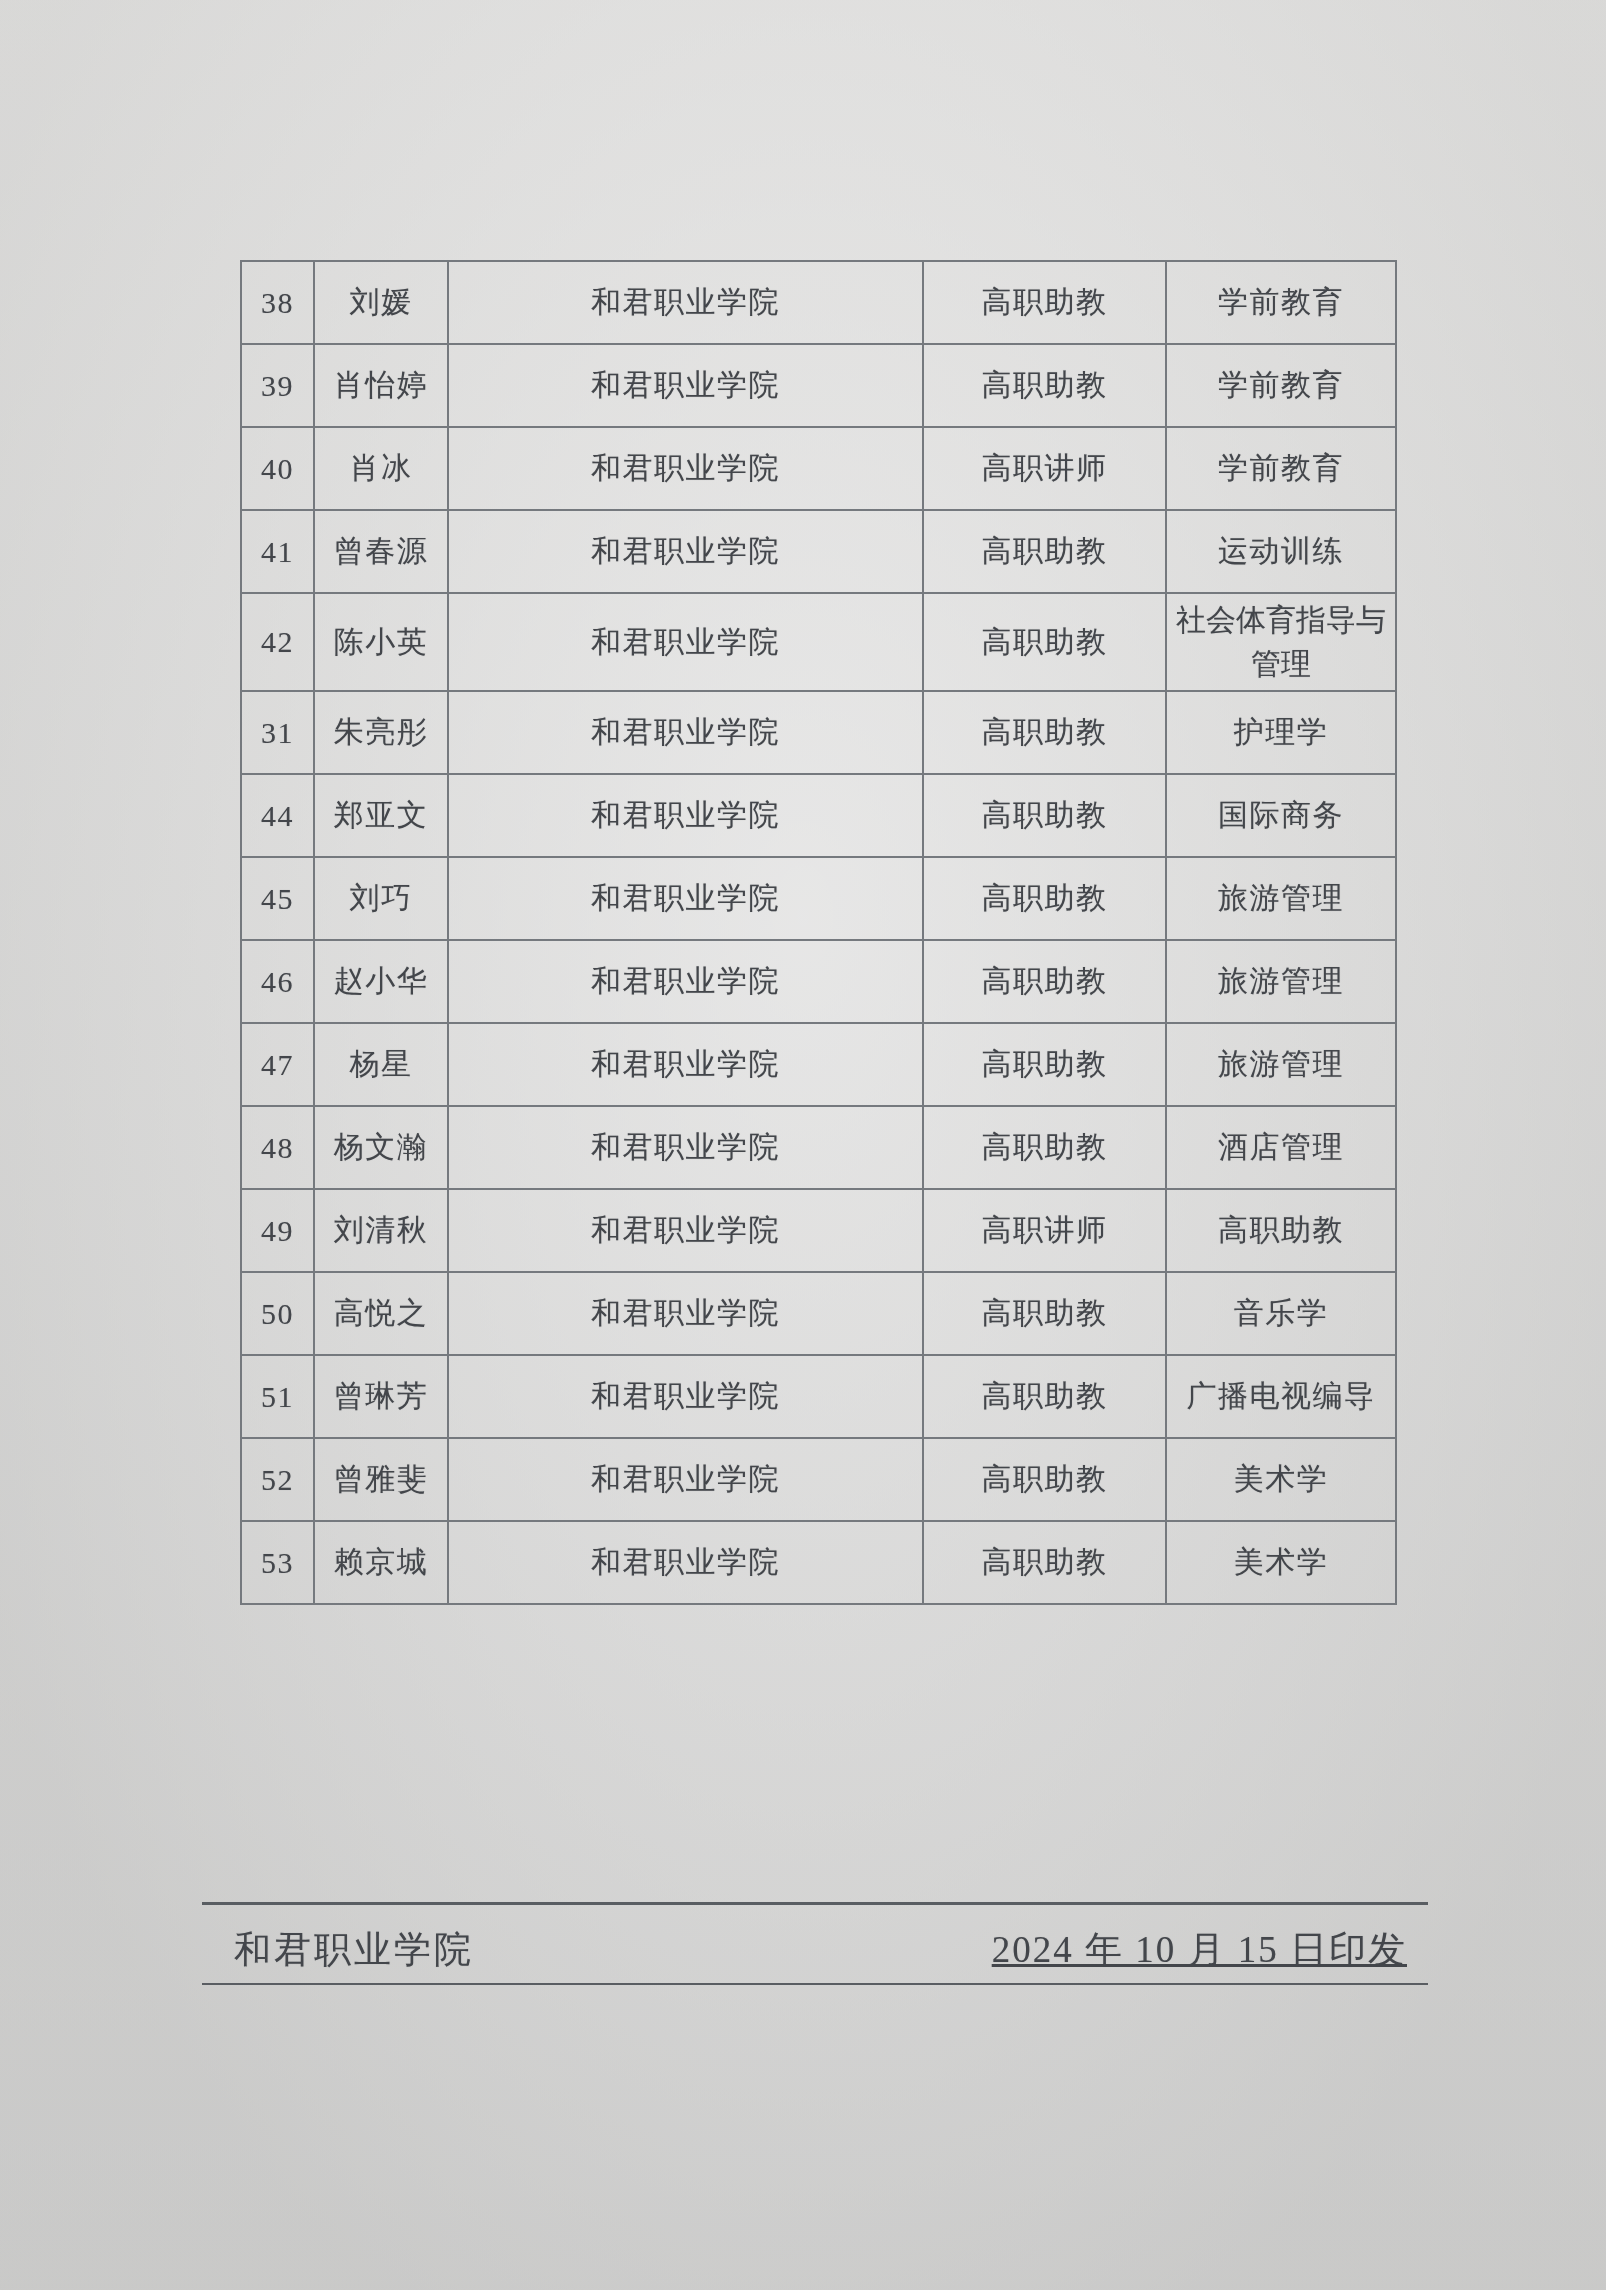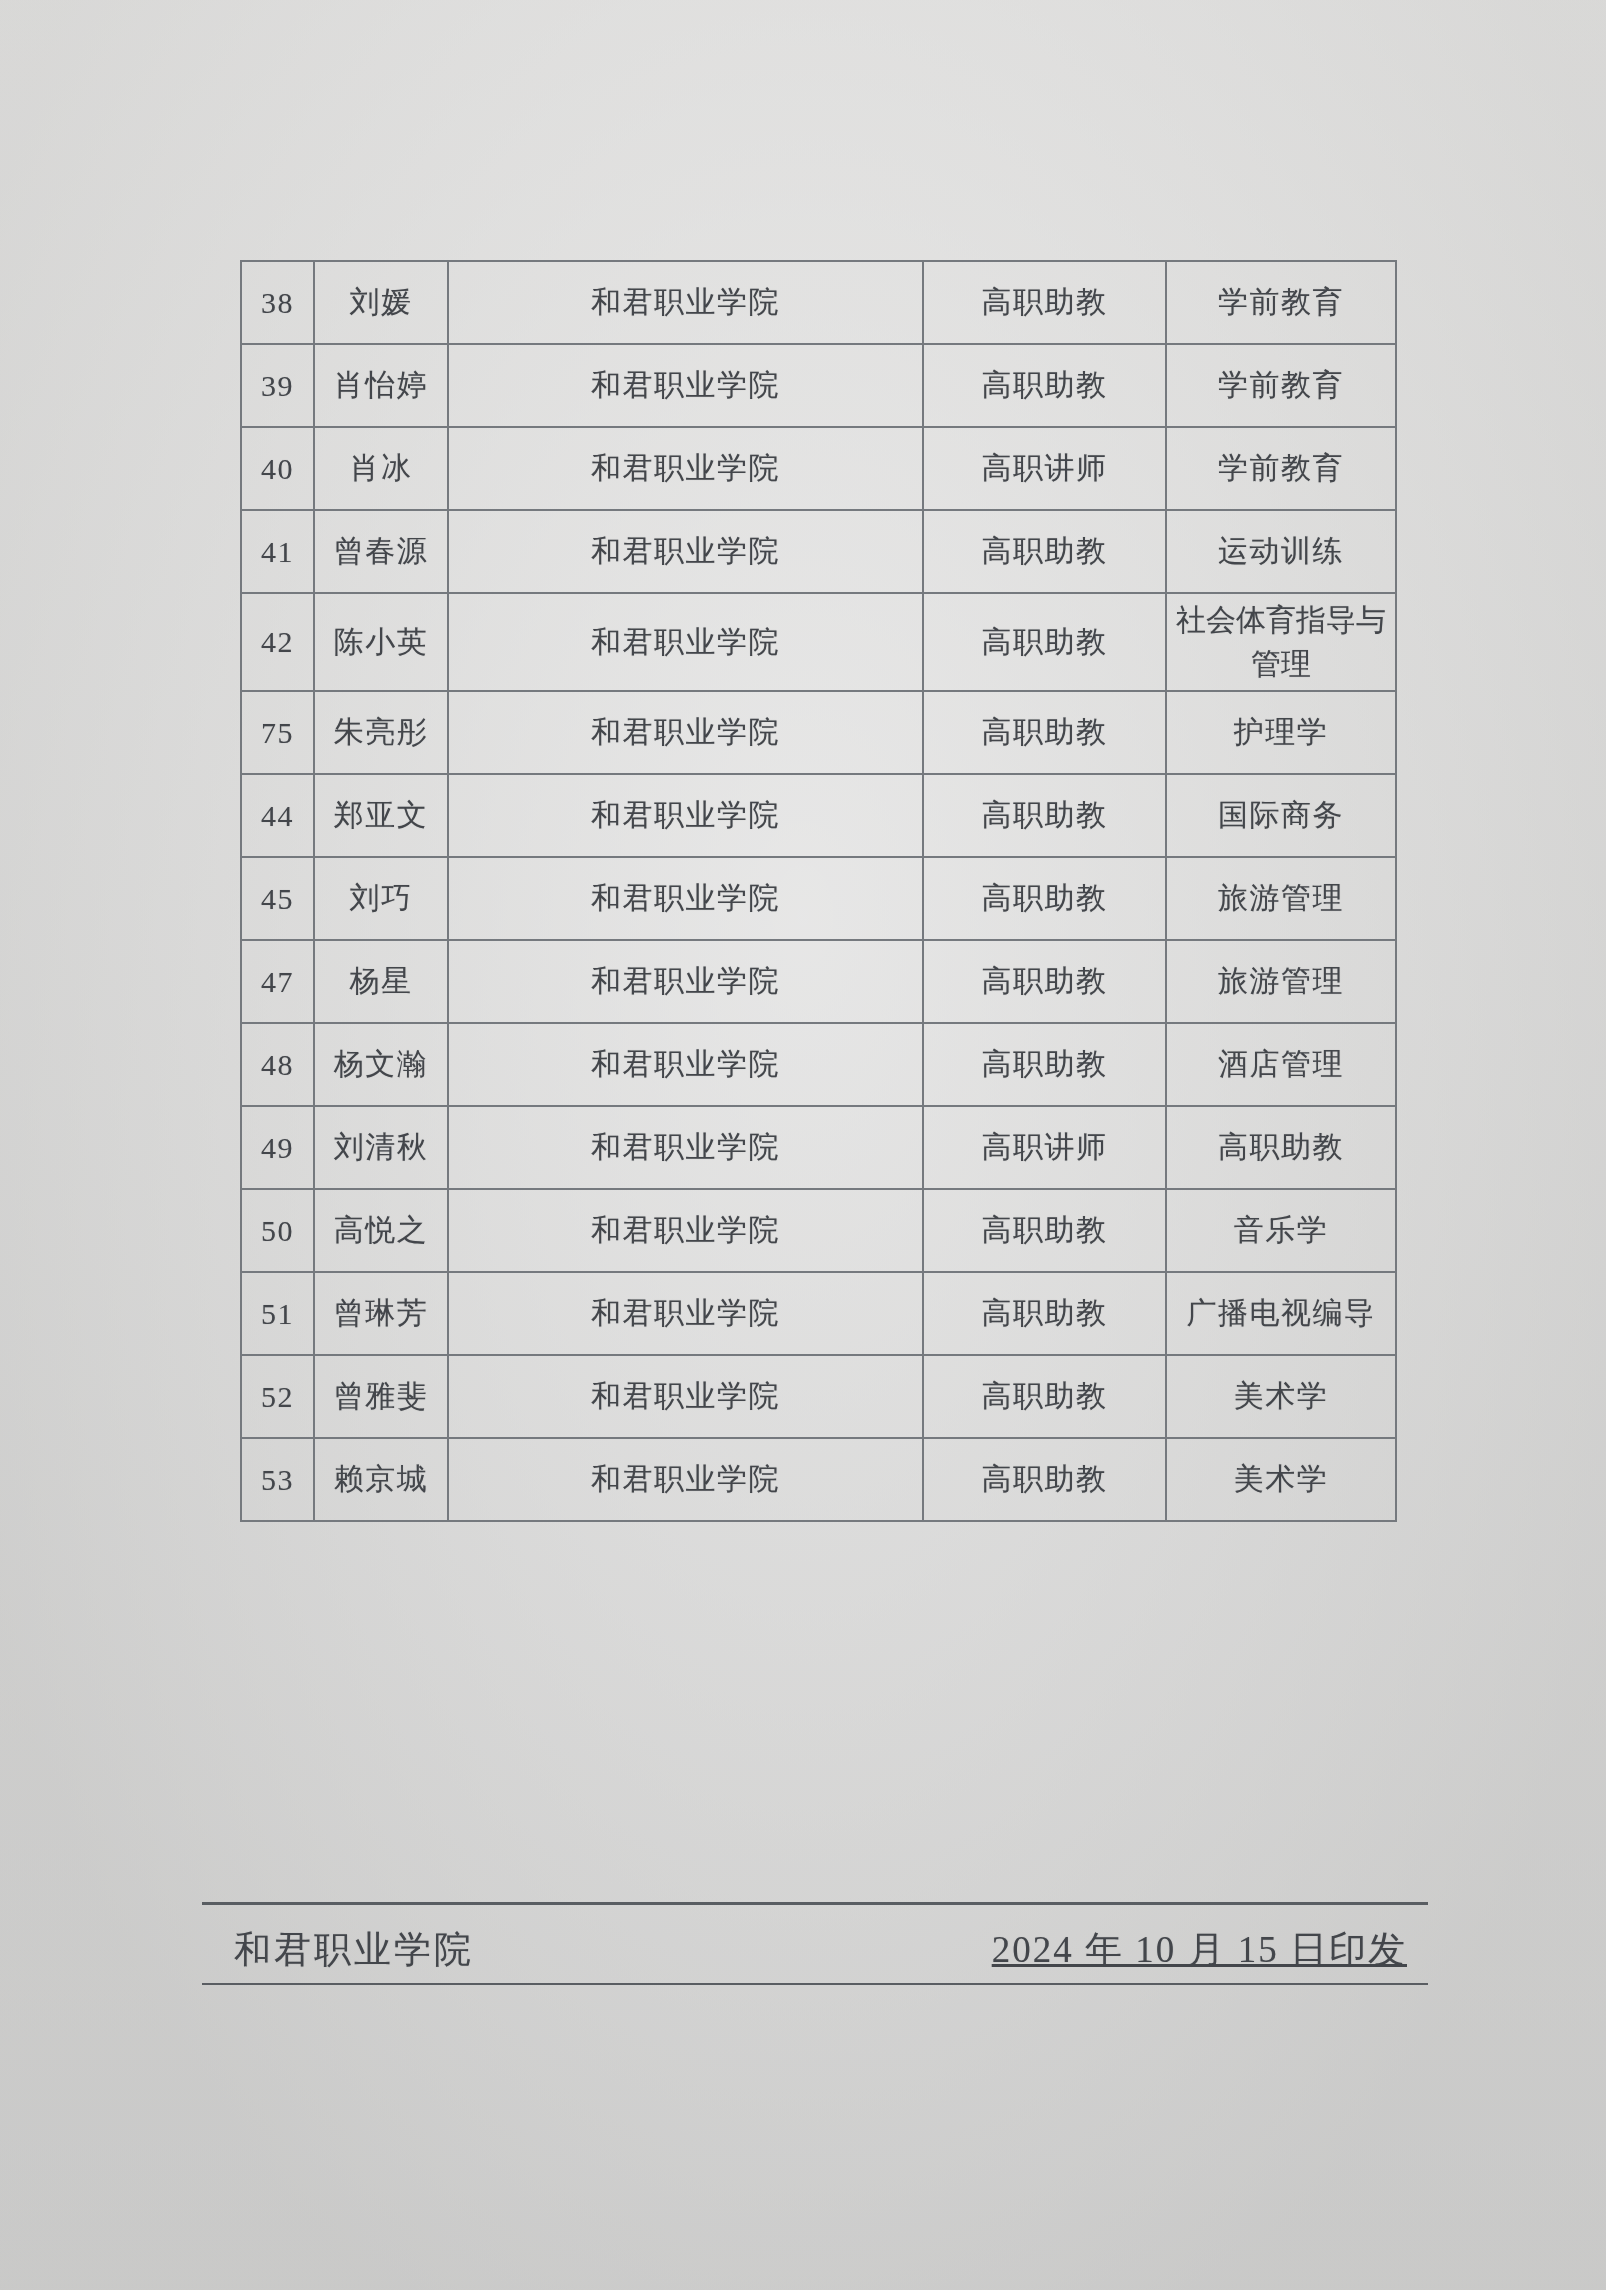--- a/index.html
+++ b/index.html
@@ -127,36 +127,43 @@
         <td class="major-cell">运动训练</td>
       </tr>
       <tr class="row-tall">
         <td>42</td>
         <td>陈小英</td>
         <td>和君职业学院</td>
         <td>高职助教</td>
         <td class="major-cell">社会体育指导与管理</td>
       </tr>
       <tr>
-        <td>75</td>
+        <td>31</td>
         <td>朱亮彤</td>
         <td>和君职业学院</td>
         <td>高职助教</td>
         <td class="major-cell">护理学</td>
       </tr>
       <tr>
         <td>44</td>
         <td>郑亚文</td>
         <td>和君职业学院</td>
         <td>高职助教</td>
         <td class="major-cell">国际商务</td>
       </tr>
       <tr>
         <td>45</td>
         <td>刘巧</td>
+        <td>和君职业学院</td>
+        <td>高职助教</td>
+        <td class="major-cell">旅游管理</td>
+      </tr>
+      <tr>
+        <td>46</td>
+        <td>赵小华</td>
         <td>和君职业学院</td>
         <td>高职助教</td>
         <td class="major-cell">旅游管理</td>
       </tr>
       <tr>
         <td>47</td>
         <td>杨星</td>
         <td>和君职业学院</td>
         <td>高职助教</td>
         <td class="major-cell">旅游管理</td>

